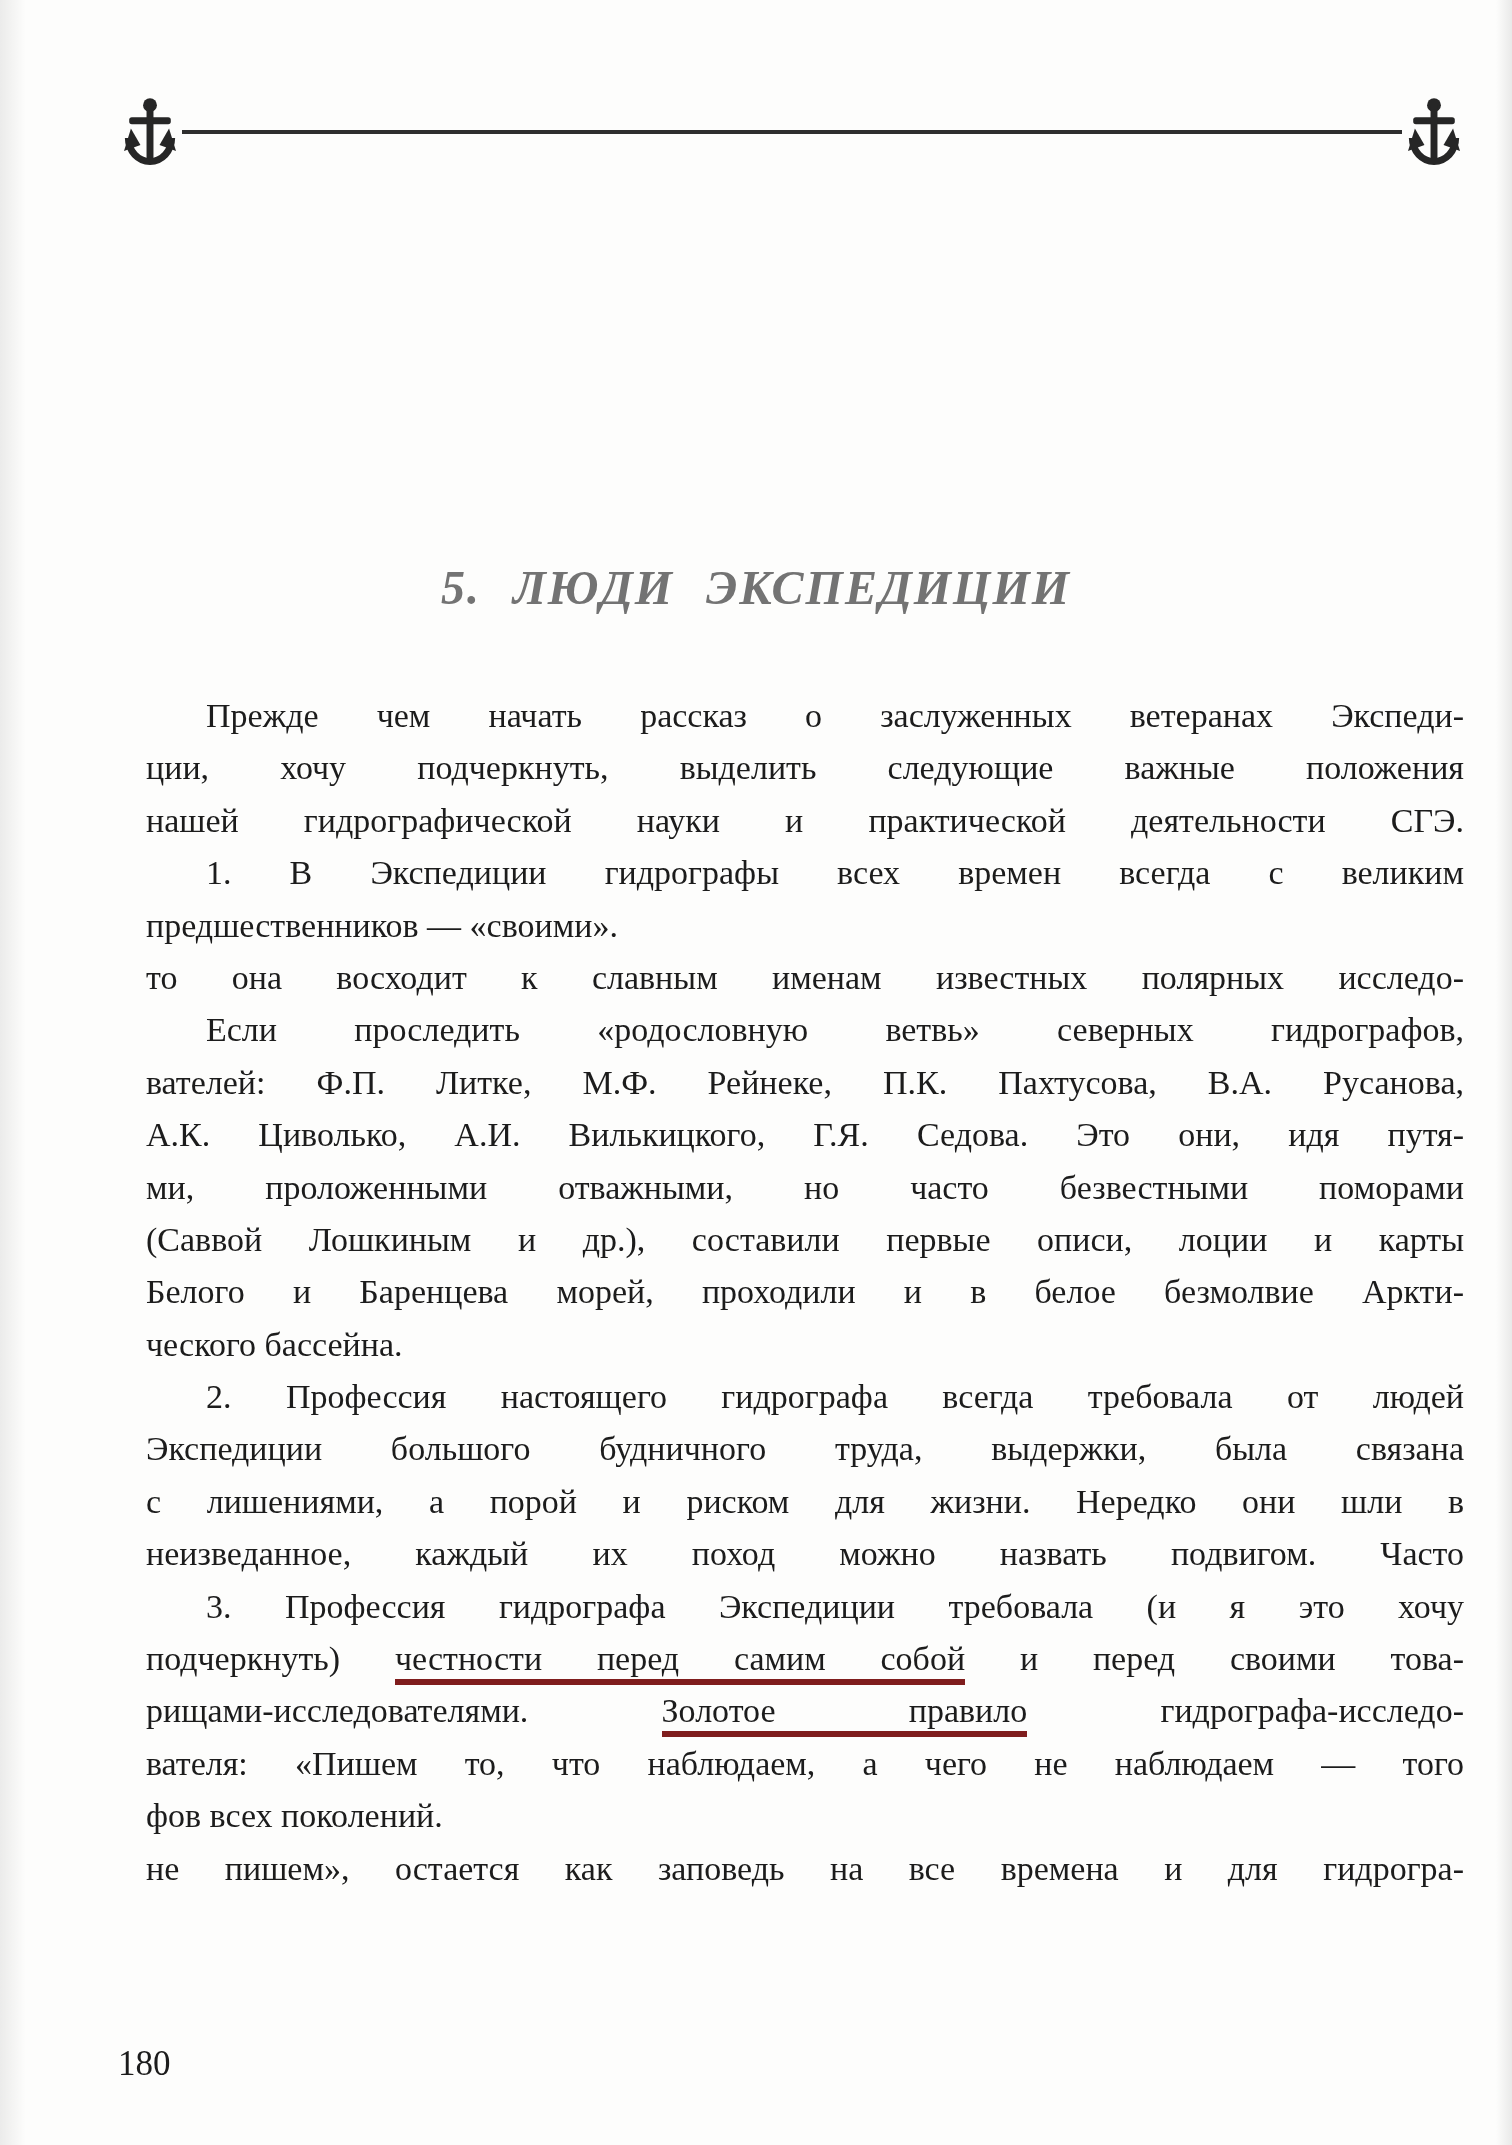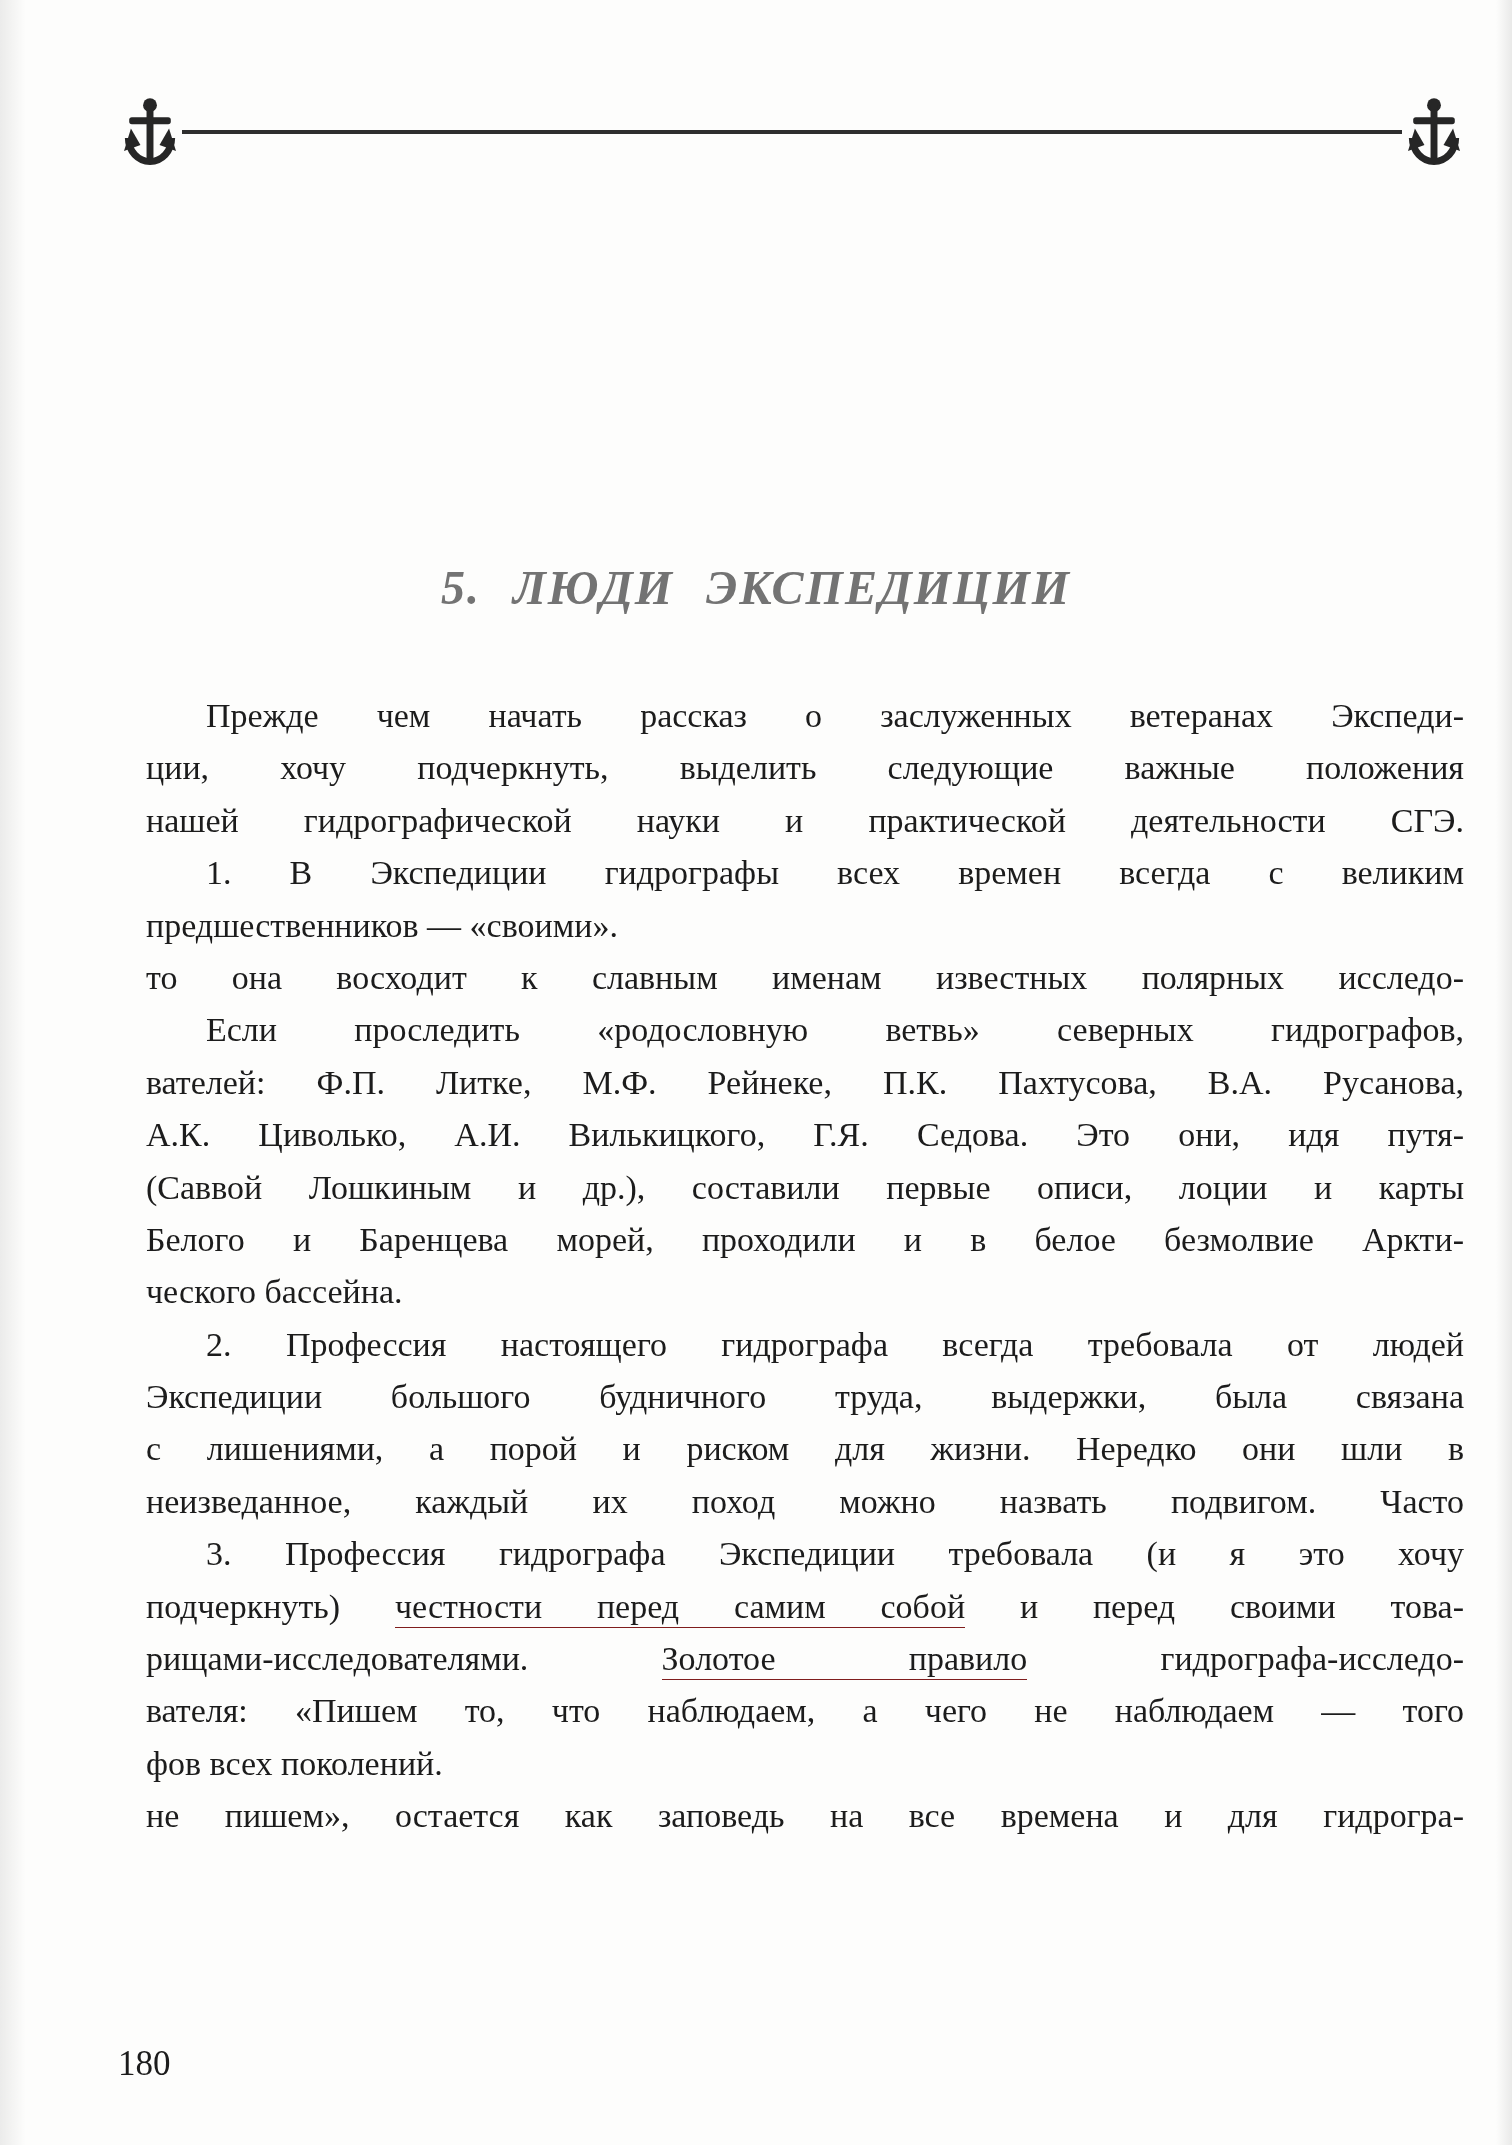--- a/index.html
+++ b/index.html
@@ -45,21 +45,21 @@
   .body {
     position:absolute; top:690px; left:122px; width:1318px;
     font-size:34px; color:#1c1c1c;margin-left:24px;
   }
   .ln {
     height:52.4px; line-height:52.4px;
     white-space:nowrap;
   }
   .ln.indent { padding-left:60px; }
   .ln.j { text-align:justify; text-align-last:justify; }
-  .u { border-bottom:1px solid #7f1d1d; padding-bottom:2px; }
+  .u { border-bottom:6px solid #7f1d1d; padding-bottom:2px; }
   .pagenum {
     position:absolute; left:118px; top:2044px;
     font-size:35px; color:#1c1c1c;
   }
 </style>
 </head>
 <body>
 
 <div class="page">
 
@@ -92,20 +92,21 @@
   <div class="body">
       <div class="ln indent j"><span>Прежде чем начать рассказ о заслуженных ветеранах Экспеди-</span></div>
       <div class="ln j"><span>ции, хочу подчеркнуть, выделить следующие важные положения</span></div>
       <div class="ln j"><span>нашей гидрографической науки и практической деятельности СГЭ.</span></div>
       <div class="ln indent j"><span>1. В Экспедиции гидрографы всех времен всегда с великим</span></div>
       <div class="ln"><span>предшественников — «своими».</span></div>
       <div class="ln j"><span>то она восходит к славным именам известных полярных исследо-</span></div>
       <div class="ln indent j"><span>Если проследить «родословную ветвь» северных гидрографов,</span></div>
       <div class="ln j"><span>вателей: Ф.П. Литке, М.Ф. Рейнеке, П.К. Пахтусова, В.А. Русанова,</span></div>
       <div class="ln j"><span>А.К. Циволько, А.И. Вилькицкого, Г.Я. Седова. Это они, идя путя-</span></div>
+      <div class="ln j"><span>ми, проложенными отважными, но часто безвестными поморами</span></div>
       <div class="ln j"><span>(Саввой Лошкиным и др.), составили первые описи, лоции и карты</span></div>
       <div class="ln j"><span>Белого и Баренцева морей, проходили и в белое безмолвие Аркти-</span></div>
       <div class="ln"><span>ческого бассейна.</span></div>
       <div class="ln indent j"><span>2. Профессия настоящего гидрографа всегда требовала от людей</span></div>
       <div class="ln j"><span>Экспедиции большого будничного труда, выдержки, была связана</span></div>
       <div class="ln j"><span>с лишениями, а порой и риском для жизни. Нередко они шли в</span></div>
       <div class="ln j"><span>неизведанное, каждый их поход можно назвать подвигом. Часто</span></div>
       <div class="ln indent j"><span>3. Профессия гидрографа Экспедиции требовала (и я это хочу</span></div>
       <div class="ln j"><span>подчеркнуть) </span><span class="u">честности перед самим собой</span><span> и перед своими това-</span></div>
       <div class="ln j"><span>рищами-исследователями. </span><span class="u">Золотое правило</span><span> гидрографа-исследо-</span></div>

